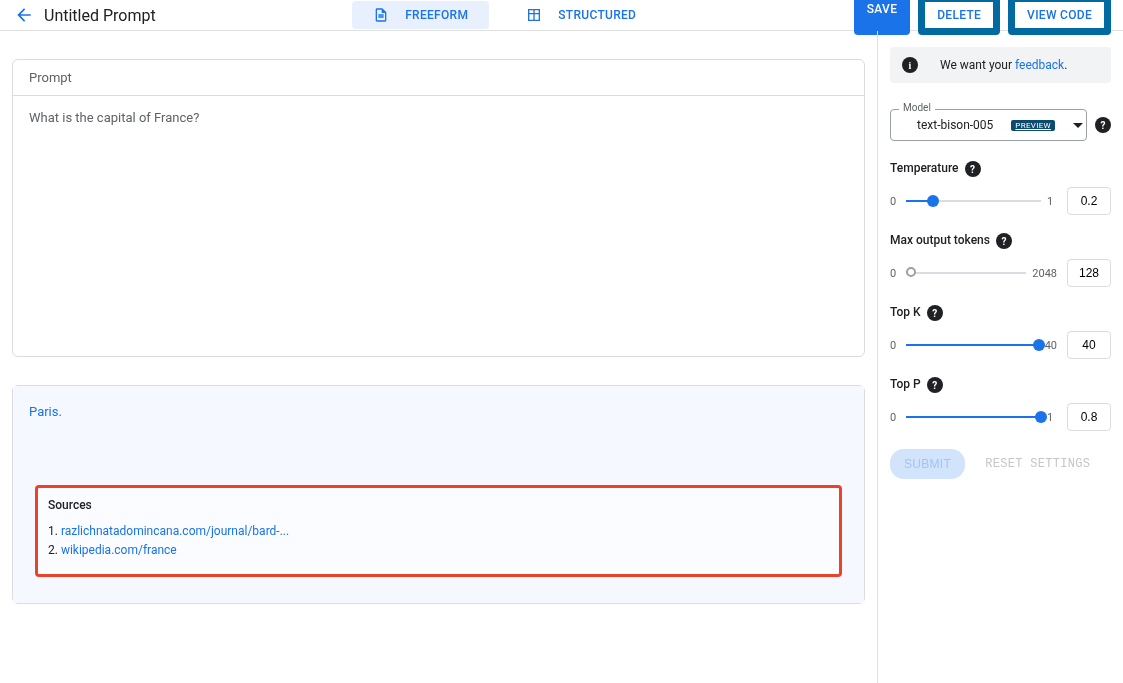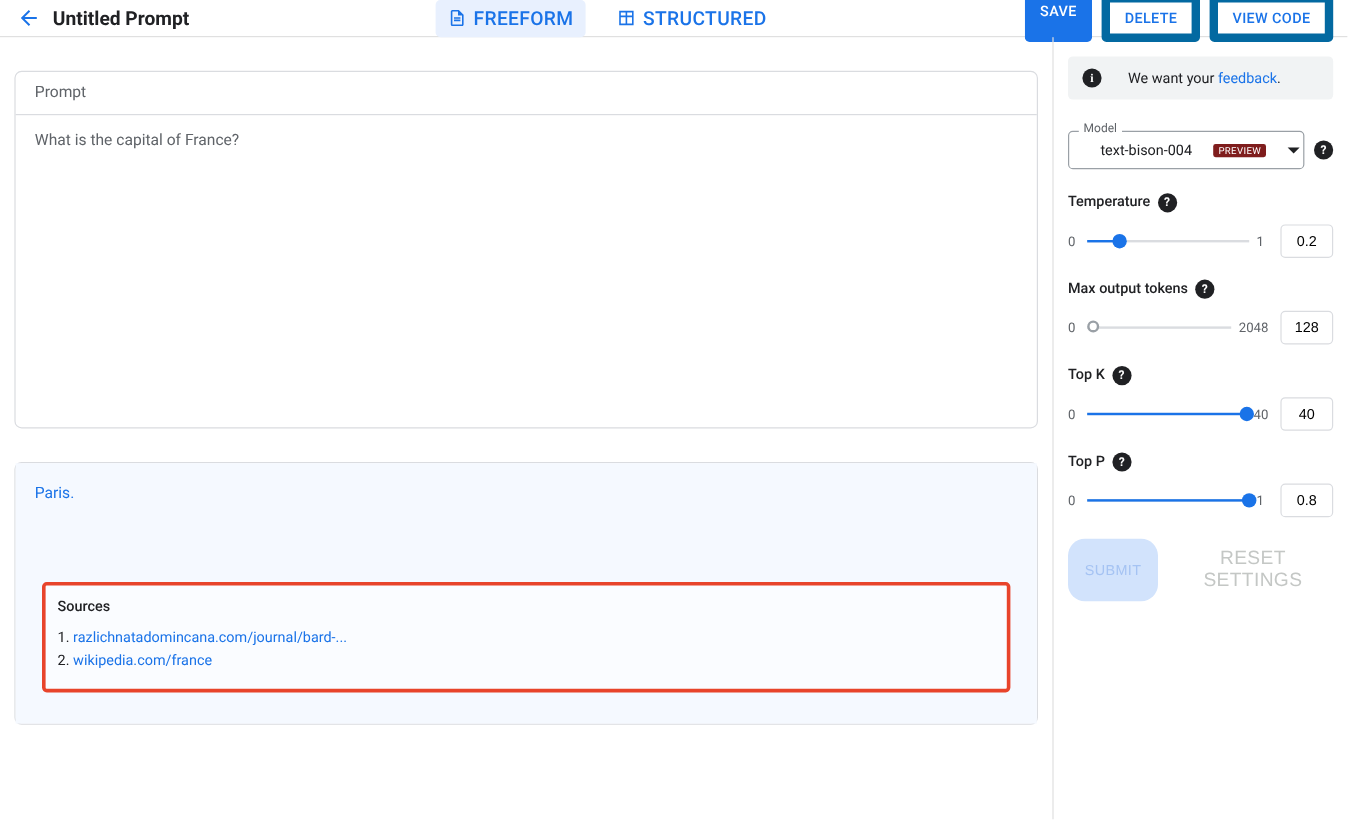--- a/index.html
+++ b/index.html
@@ -25,37 +25,37 @@
       height: 24px;
       display: flex;
       align-items: center;
       justify-content: center;
       color: #1a73e8;
       cursor: pointer;
       margin-right: 8px;
     }
     .title {
       font-size: 16px;
-      font-weight: 700;
+      font-weight: 400;
       color: #202124;
       flex: 0 0 auto;
     }
     .header-center {
       flex: 1;
       display: flex;
       justify-content: center;
       gap: 16px;
     }
     .mode-btn {
       display: flex;
       align-items: center;
-      gap: 6px;
-      padding: 6px 10px;
+      gap: 16px;
+      padding: 6px 21px;
       border-radius: 4px;
-      font-size: 16px;
+      font-size: 12px;
       font-weight: 500;
       letter-spacing: 0.3px;
       color: #1a73e8;
       cursor: pointer;
     }
     .mode-btn.active {
       background: #e8f0fe;
     }
     .mode-icon {
       width: 16px;
@@ -244,26 +244,27 @@
     }
     .model-icon {
       width: 14px;
       height: 14px;
     }
     .model-name {
       font-size: 12px;
       flex: 0 0 auto;
     }
     .preview-badge {
-      background: #7f1d1d;
+      background: #0c4a6e;
       color: #fff;
       font-size: 8px;
       padding: 1px 4px;
       border-radius: 2px;
       letter-spacing: 0.3px;
+      text-decoration: underline;
     }
     .dropdown-arrow {
       margin-left: auto;
       width: 0;
       height: 0;
       border-left: 5px solid transparent;
       border-right: 5px solid transparent;
       border-top: 5px solid #202124;
     }
     .help-icon {
@@ -359,25 +360,26 @@
       font-size: 12px;
       font-weight: 500;
       letter-spacing: 0.3px;
       border: none;
       cursor: not-allowed;
     }
     .reset-btn {
       background: transparent;
       color: #c4c7c5;
       padding: 8px 8px;
-      font-size: 16px;
+      font-size: 12px;
       font-weight: 500;
       letter-spacing: 0.3px;
       border: none;
       cursor: not-allowed;
+      font-family: Liberation Mono, monospace;
     }
   </style>
 </head>
 <body>
 
 <div class="header">
   <div class="back-arrow">
     <svg width="20" height="20" viewBox="0 0 24 24" fill="#1a73e8">
         <path d="M20 11H7.83l5.59-5.59L12 4l-8 8 8 8 1.41-1.41L7.83 13H20v-2z"></path>
       </svg>
@@ -437,21 +439,21 @@
     </div>
 
     <div class="field-group">
       <div class="model-select">
         <span class="legend">Model</span>
         <svg class="model-icon" viewBox="0 0 24 24">
           <path fill="#4285f4" d="M12 2l1 4 4 1-4 1-1 4-1-4-4-1 4-1z"></path>
           <path fill="#ea4335" d="M18 12l.6 2.4 2.4.6-2.4.6-.6 2.4-.6-2.4-2.4-.6 2.4-.6z"></path>
           <path fill="#fbbc04" d="M6 14l.5 2 2 .5-2 .5-.5 2-.5-2-2-.5 2-.5z"></path>
         </svg>
-        <span class="model-name">text-bison-004</span>
+        <span class="model-name">text-bison-005</span>
         <span class="preview-badge">PREVIEW</span>
         <div class="dropdown-arrow"></div>
       </div>
       <div class="help-icon">?</div>
     </div>
 
     <div class="param">
       <div class="param-label">
         <span>Temperature</span>
         <div class="help-icon">?</div>

